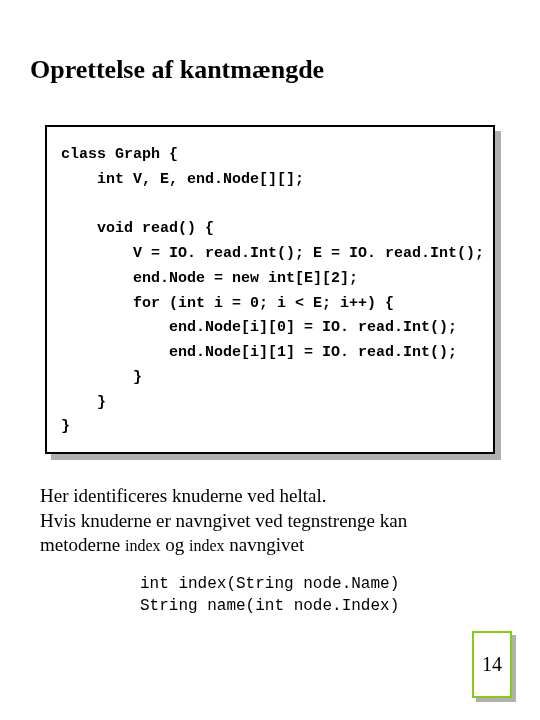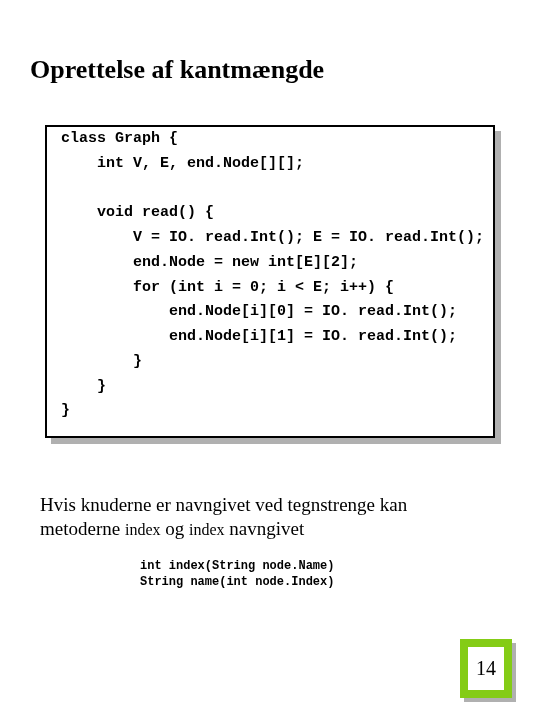--- a/index.html
+++ b/index.html
@@ -33,40 +33,40 @@
     top: 6px;
     left: 6px;
     right: -6px;
     bottom: -6px;
     background: #b0b0b0;
   }
   .code-box {
     position: relative;
     background: #fff;
     border: 2px solid #000;
-    padding: 0 14px 12px 14px;
+    padding: 16px 14px 12px 14px;
     font-family: "Courier New", Courier, monospace;
     font-size: 15px;
     line-height: 1.65;
     white-space: pre;
     font-weight: bold;
   }
   .body-text {
     font-size: 19px;
     line-height: 1.3;
     margin: 0 10px 6px 10px;
   }
   .inline-code {
     font-family: Liberation Serif, serif;
     font-size: 16px;
   }
   .sig-block {
     font-family: "Courier New", Courier, monospace;
-    font-size: 12px;
-    font-weight: bold;
+    font-size: 16px;
+    font-weight: normal;
     line-height: 1.35;
     margin-left: 110px;
     margin-top: 16px;
     white-space: pre;
   }
   .page-num-wrap {
     position: absolute;
     right: 28px;
     bottom: 22px;
   }
@@ -74,22 +74,22 @@
     position: absolute;
     top: 4px;
     left: 4px;
     width: 100%;
     height: 100%;
     background: #b0b0b0;
   }
   .pn-box {
     position: relative;
     background: #fff;
-    border: 8px solid #84cc16;
-    padding: 10px 8px;
+    border: 2px solid #84cc16;
+    padding: 20px 8px;
     font-size: 20px;
   }
 </style>
 </head>
 <body>
 
 <div class="page">
 
   <div class="title">Oprettelse af kantmængde</div>
 
@@ -103,21 +103,21 @@
         end.Node = new int[E][2];
         for (int i = 0; i &lt; E; i++) {
             end.Node[i][0] = IO. read.Int();
             end.Node[i][1] = IO. read.Int();
         }
     }
 }</div>
   </div>
 
   <div class="body-text">
-    <br>
+    <span>Her identificeres knuderne ved heltal.</span><br>
     <span>Hvis knuderne er navngivet ved tegnstrenge kan</span><br>
     <span>metoderne </span><span class="inline-code">index</span><span> og </span><span class="inline-code">index</span><span> navngivet</span>
   </div>
 
   <div class="sig-block">int index(String node.Name)
 String name(int node.Index)</div>
 
   <div class="page-num-wrap">
     <div class="pn-shadow"></div>
     <div class="pn-box">14</div>

